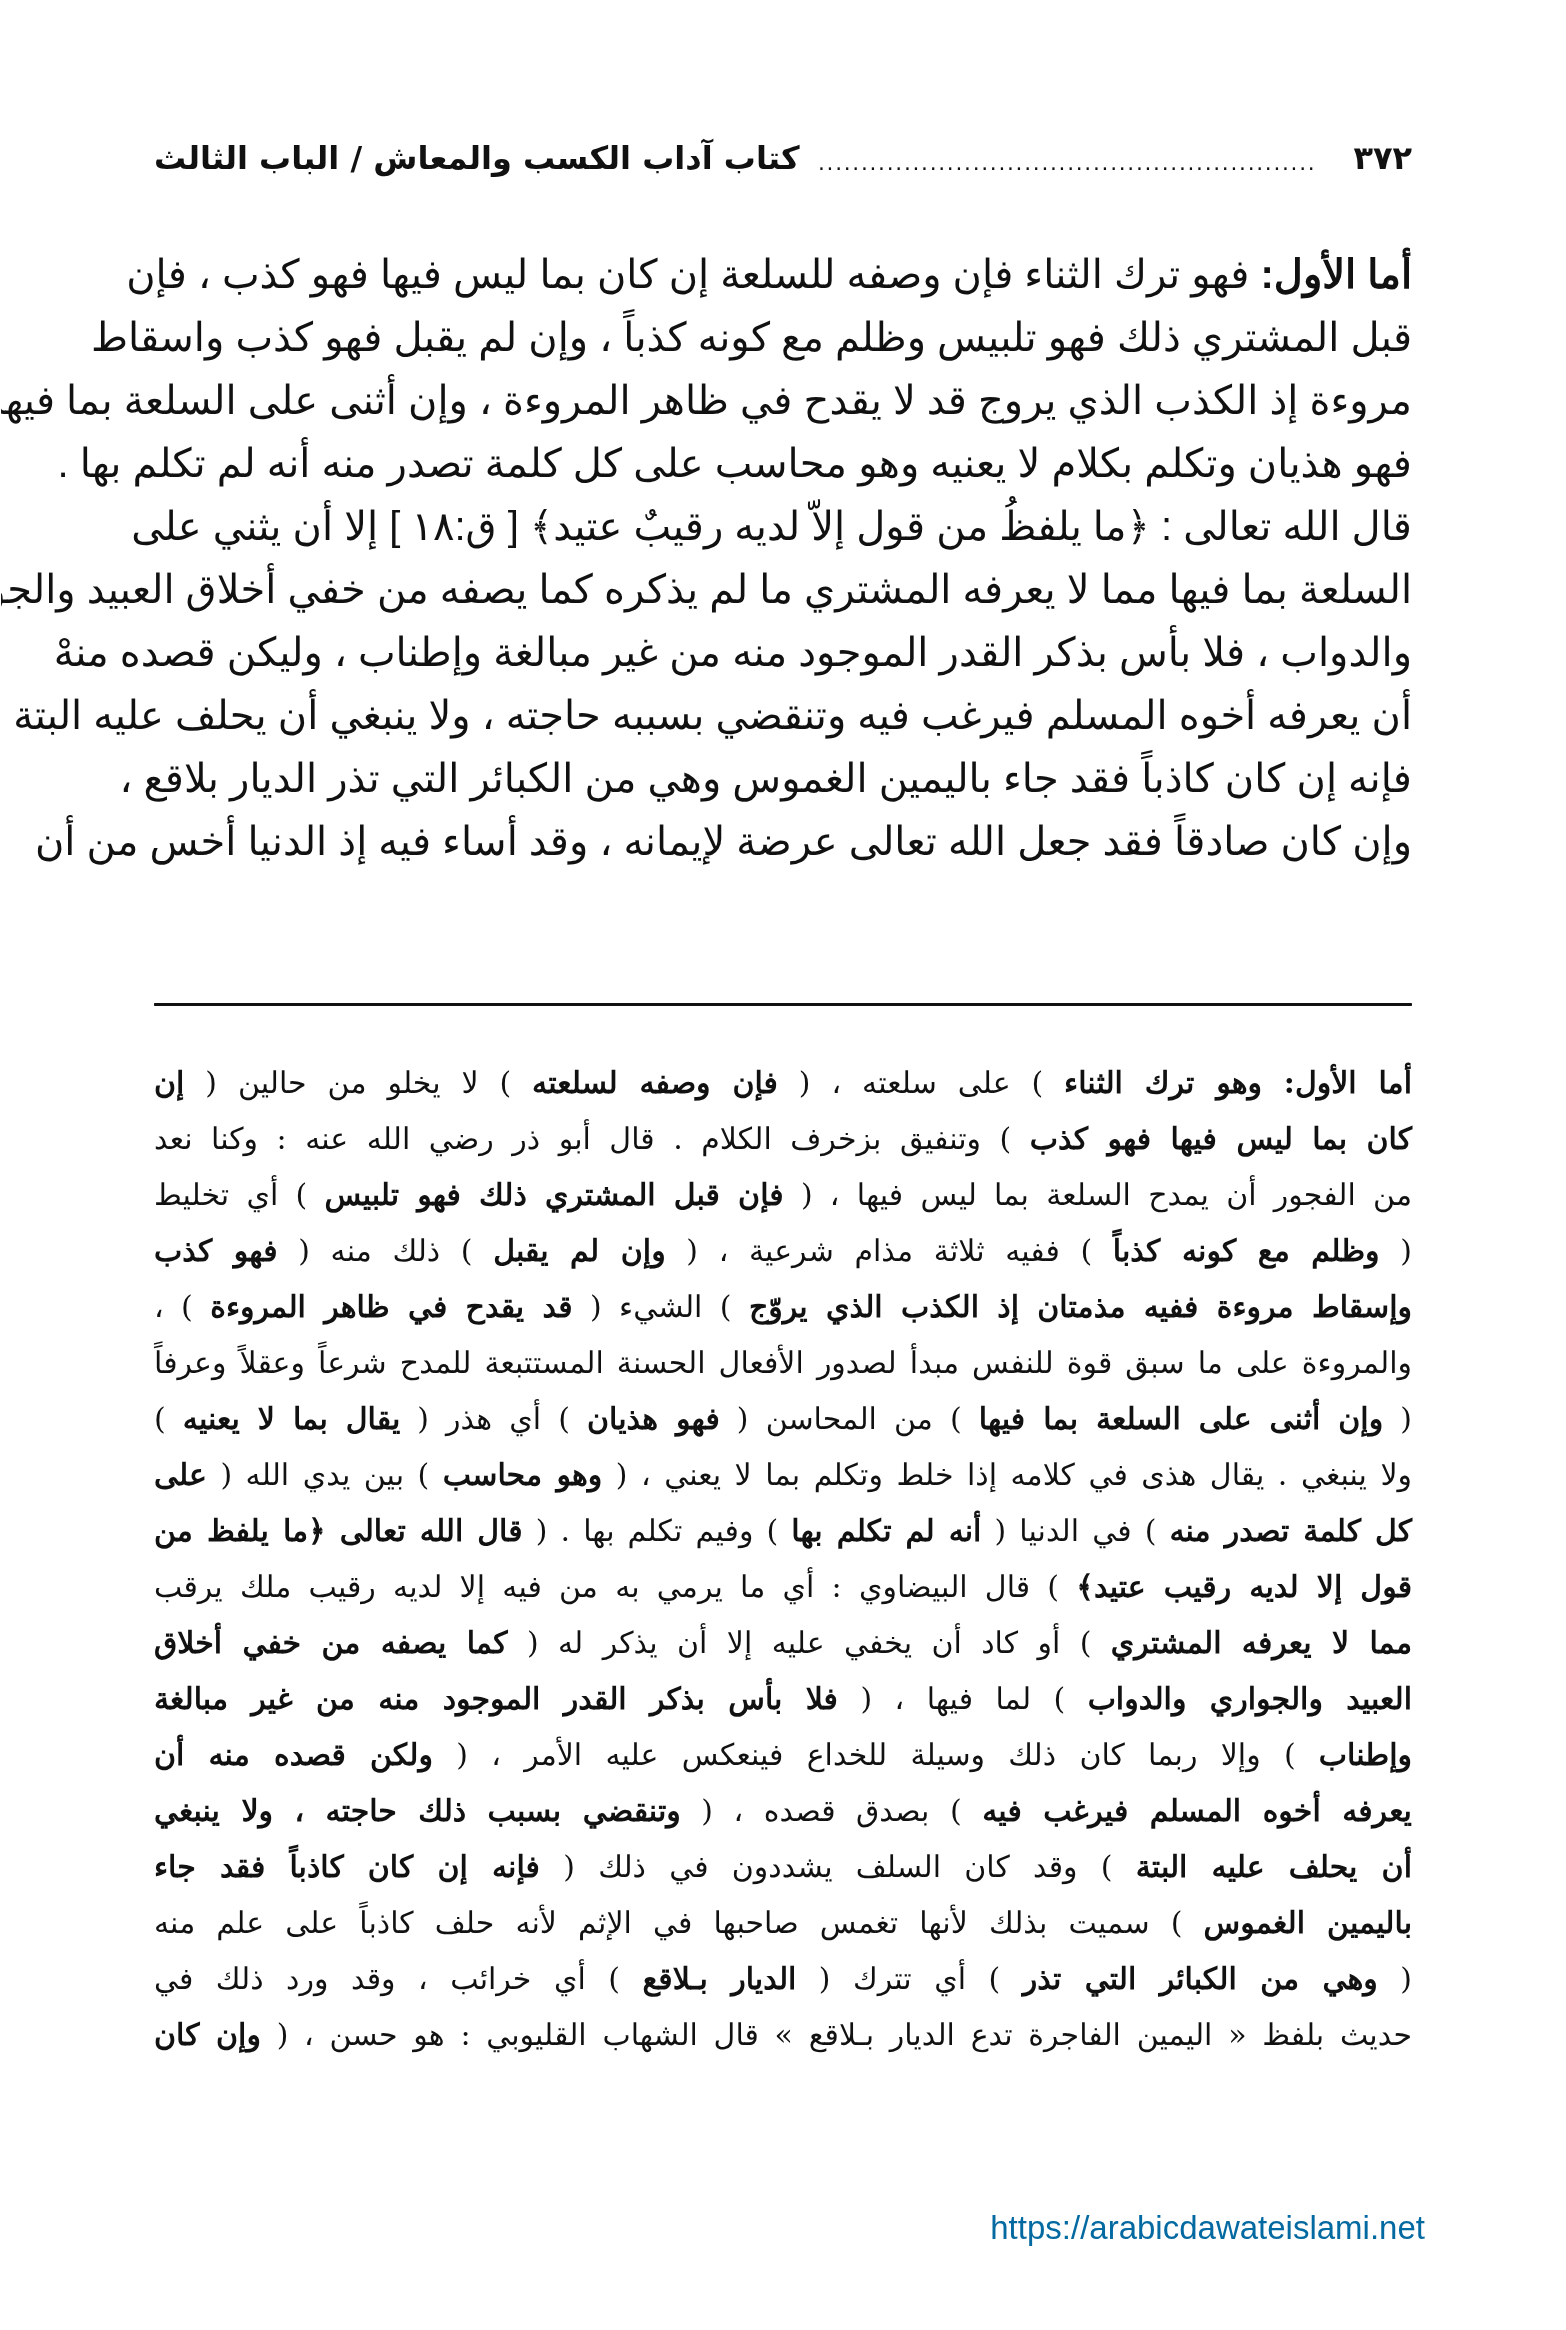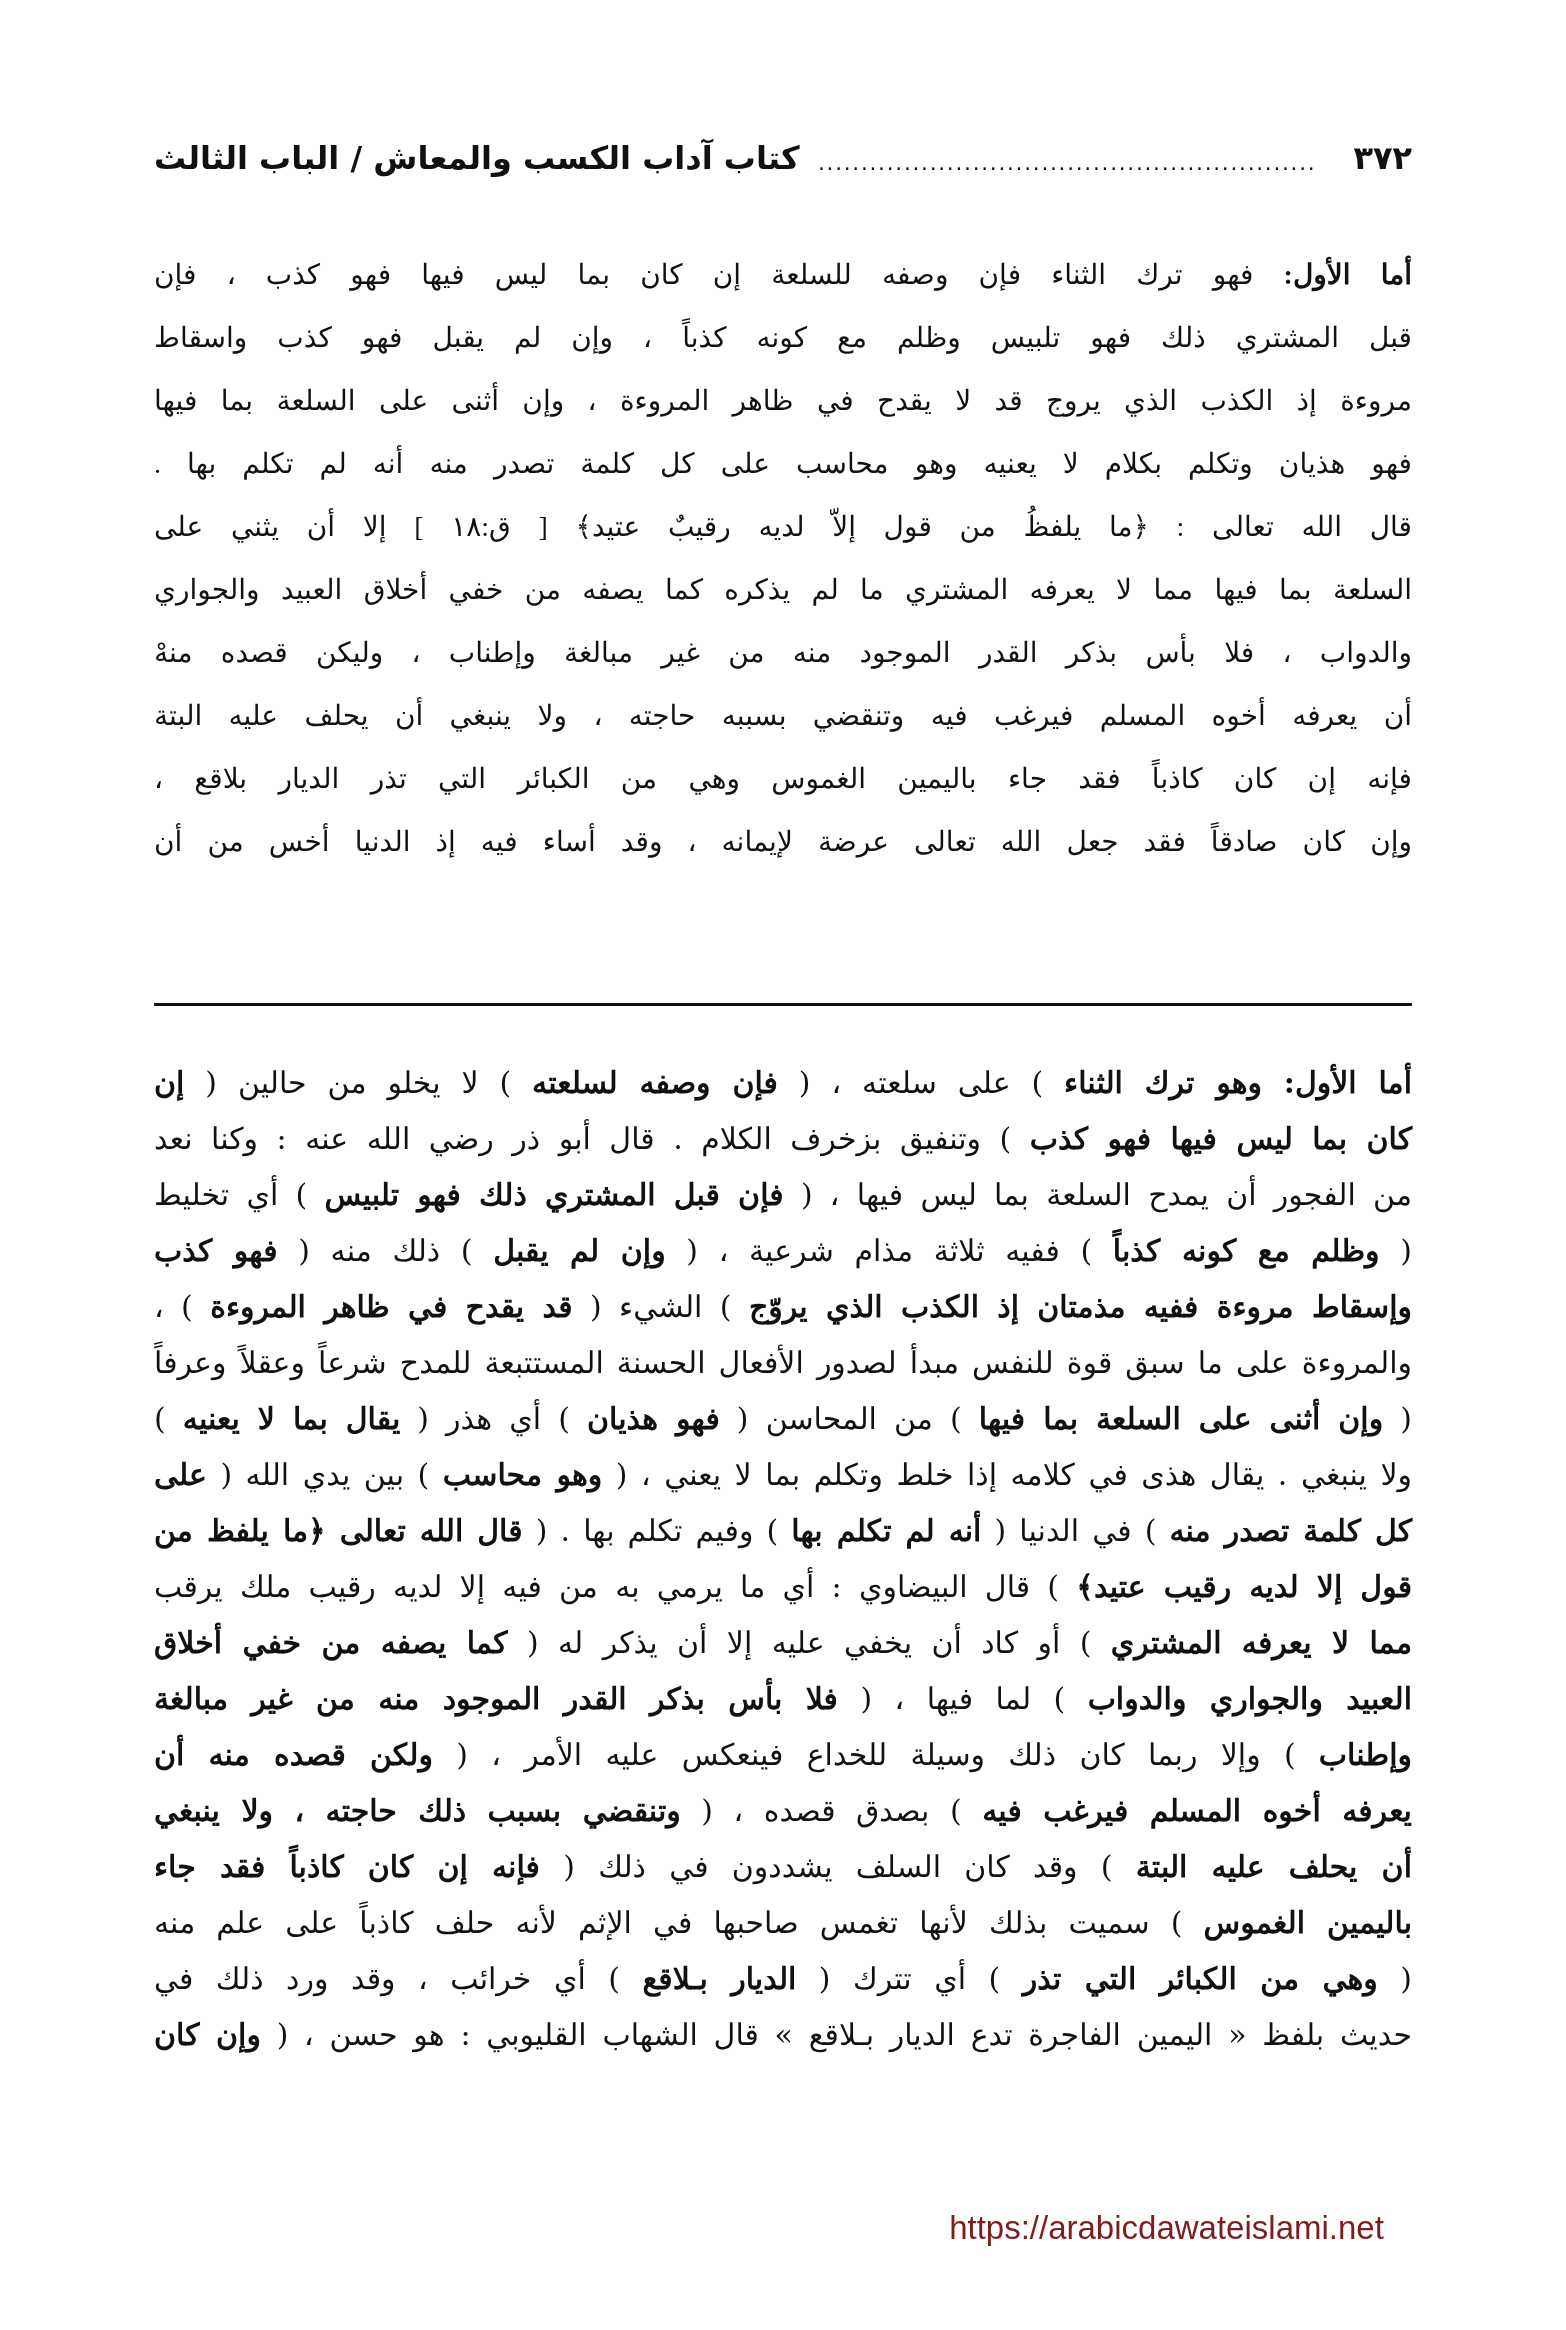--- a/index.html
+++ b/index.html
@@ -59,25 +59,25 @@
     .main-text {
       position: absolute;
       top: 243px;
       left: 154px;
       width: 1258px;
       direction: rtl;
     }
     .main-line {
       height: 63px;
       line-height: 63px;
-      font-size: 28px;
+      font-size: 40px;
       white-space: nowrap;
       text-align: justify;
       text-align-last: justify;
-      font-family: Liberation Serif, serif;
+      font-family: Liberation Sans, sans-serif;
     }
     .main-line.last {
       text-align-last: justify;
     }
     .bold {
       font-weight: bold;
     }
     
     .footnote-divider {
       position: absolute;
@@ -108,24 +108,24 @@
     .fn-line.last {
       text-align-last: justify;
     }
     
     .watermark {
       position: absolute;
       top: 2209px;
       left: 908px;
       width: 517px;
       direction: ltr;
-      text-align: center;
+      text-align: right;
       font-family: "Liberation Sans", sans-serif;
       font-size: 33px;
-      color: #7f1d1d;
+      color: #0369a1;
       letter-spacing: 0px;
     }
   </style>
 </head>
 <body>
 
 <div class="page">
 
   <div class="running-header">
     <span class="page-number">٣٧٢</span>

